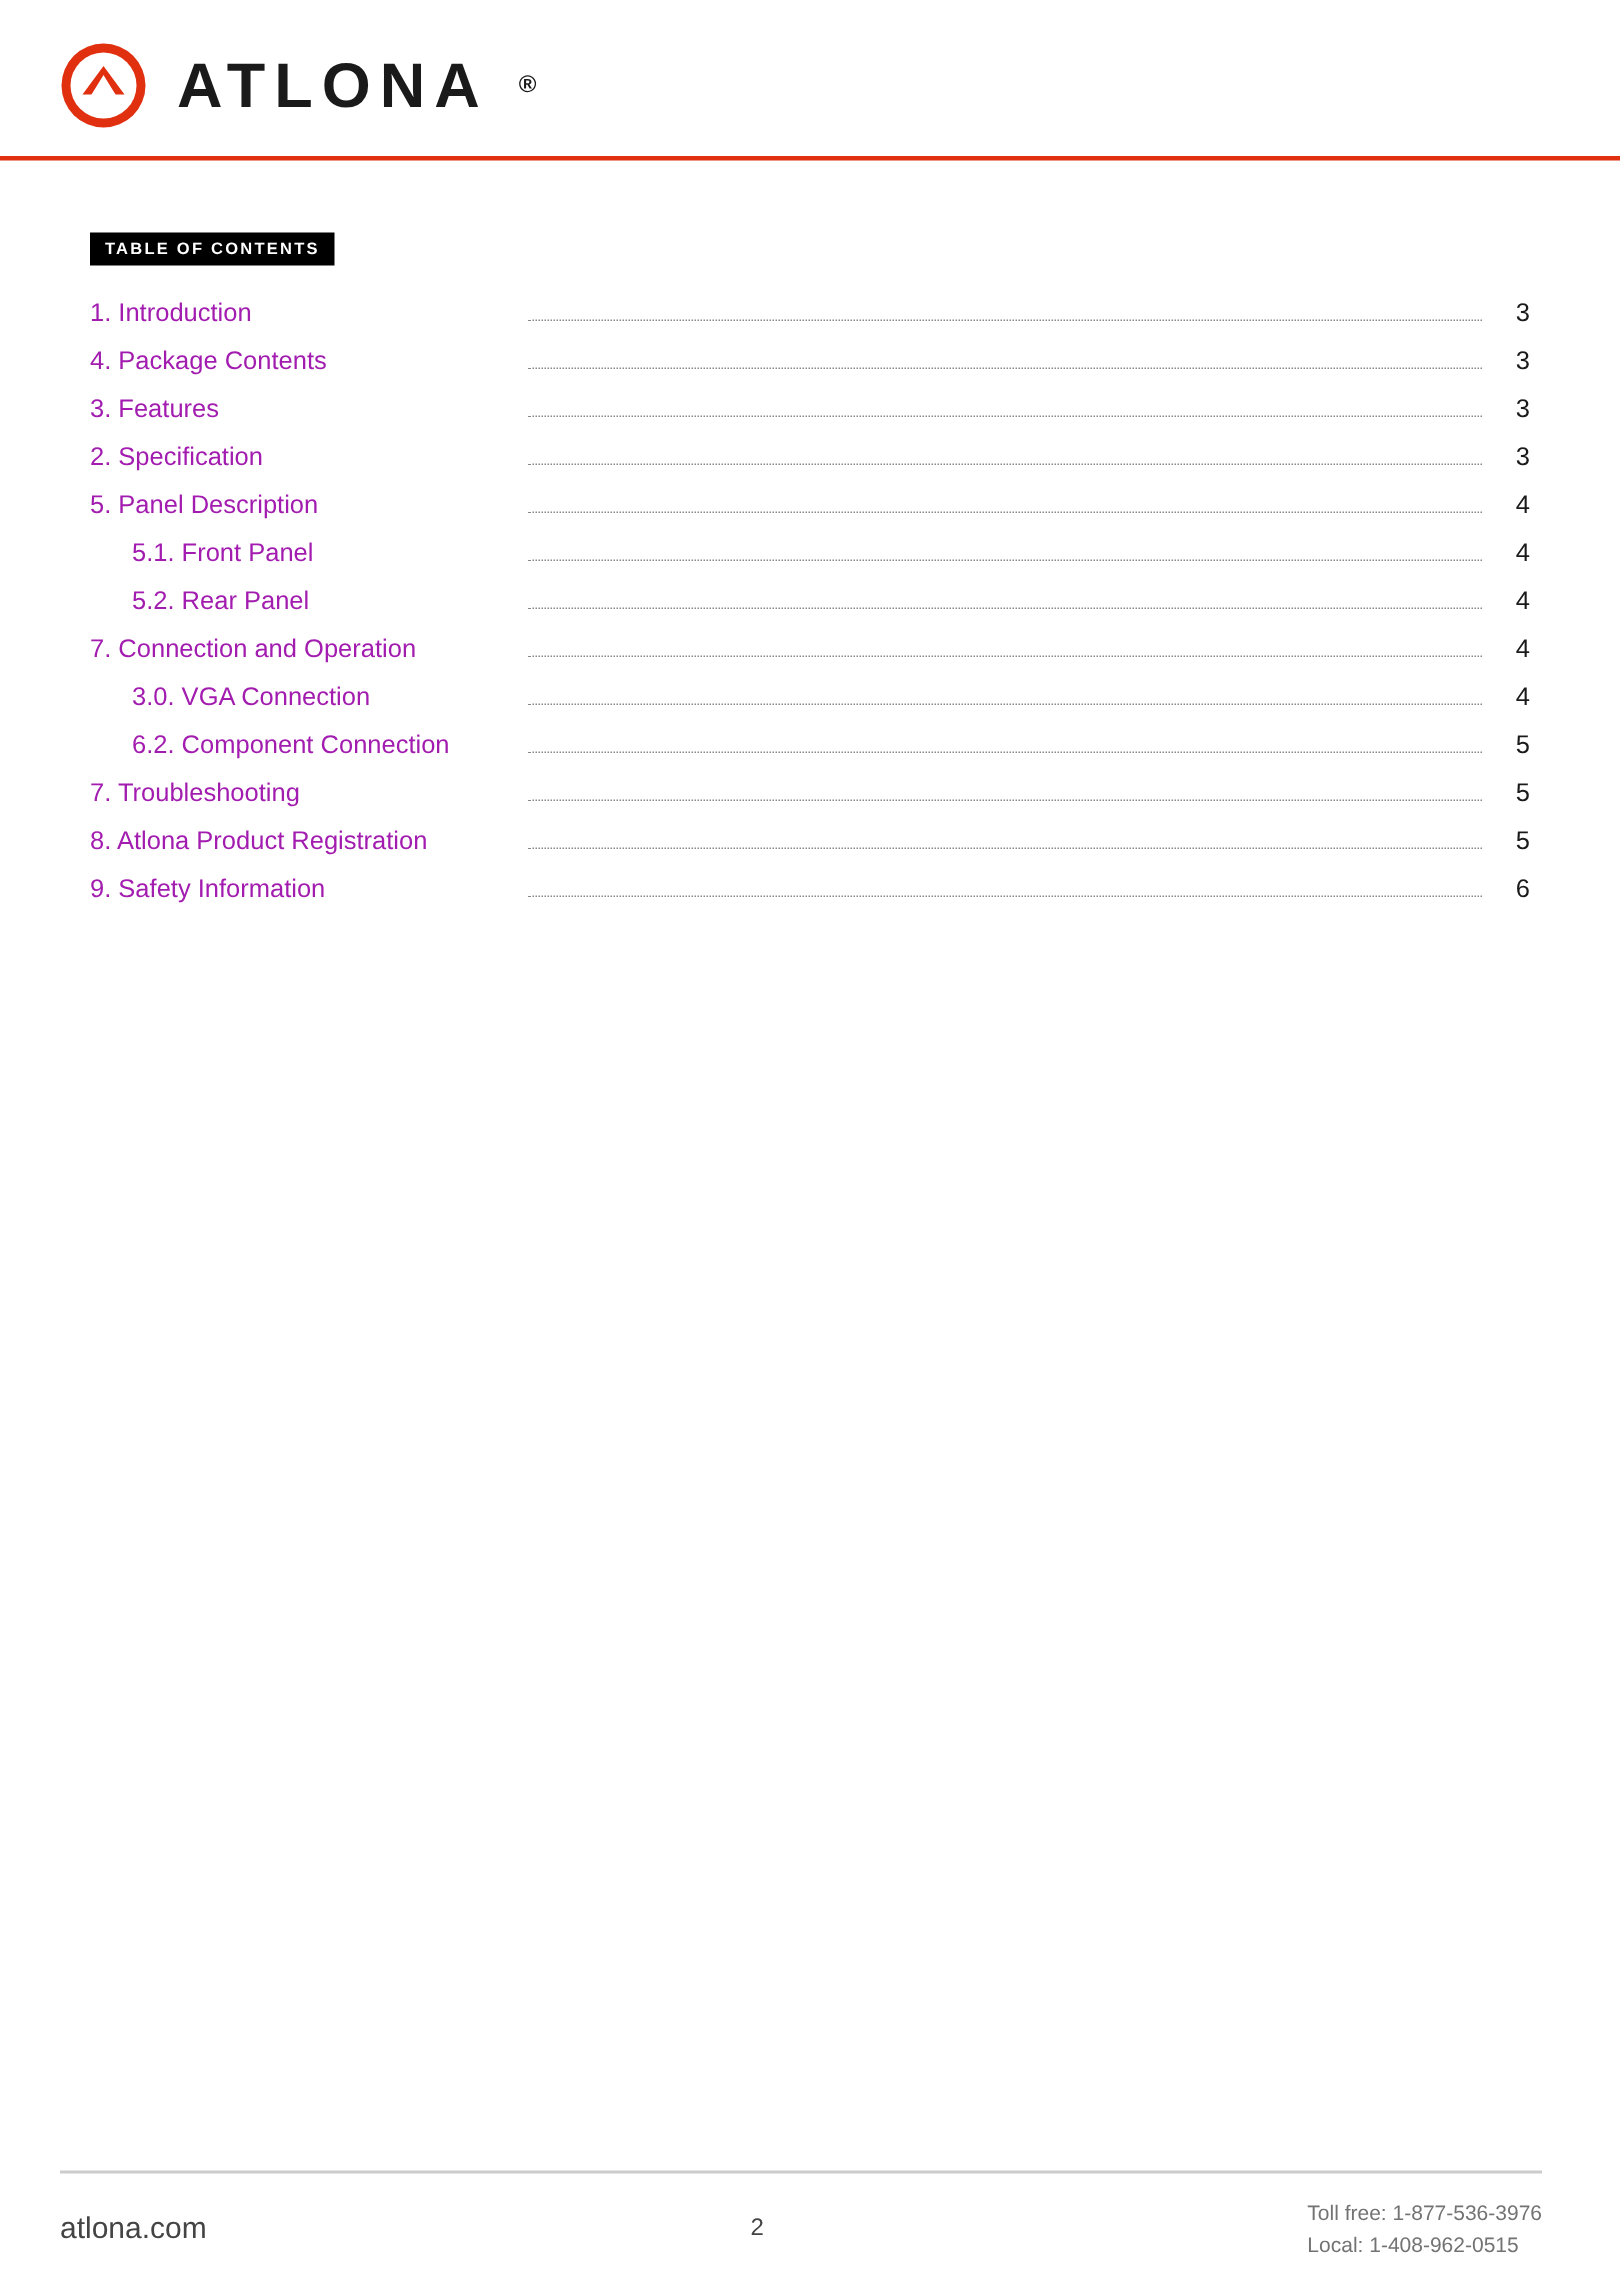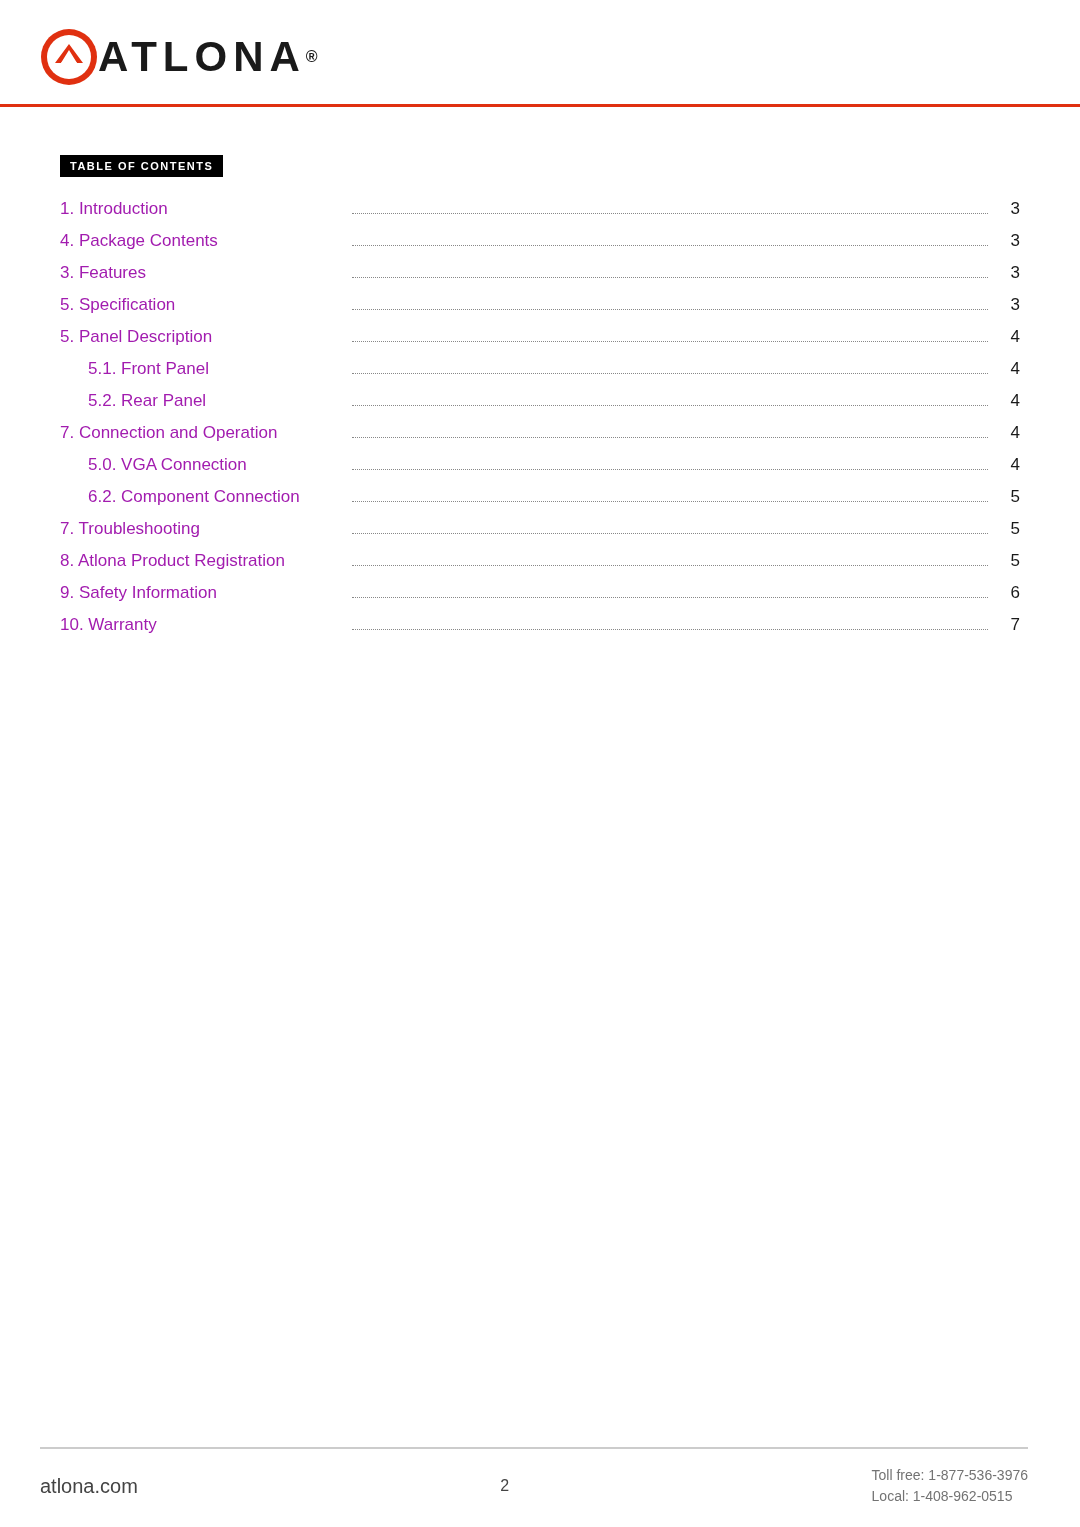--- a/index.html
+++ b/index.html
@@ -19,21 +19,21 @@
     
     .header {
       padding: 28px 40px 18px 40px;
       display: flex;
       align-items: center;
     }
 
     .logo-container {
       display: flex;
       align-items: center;
-      gap: 0;
+      gap: 20px;
     }
 
     .logo-icon {
       width: 58px;
       height: 58px;
     }
 
     .logo-text {
       font-size: 42px;
       font-weight: 900;
@@ -176,21 +176,21 @@
         <span class="toc-title">4. Package Contents</span>
         <span class="toc-dots"></span>
         <span class="toc-page">3</span>
       </div>
       <div class="toc-row">
         <span class="toc-title">3. Features</span>
         <span class="toc-dots"></span>
         <span class="toc-page">3</span>
       </div>
       <div class="toc-row">
-        <span class="toc-title">5. Specification</span>
+        <span class="toc-title">2. Specification</span>
         <span class="toc-dots"></span>
         <span class="toc-page">3</span>
       </div>
       <div class="toc-row">
         <span class="toc-title">5. Panel Description</span>
         <span class="toc-dots"></span>
         <span class="toc-page">4</span>
       </div>
       <div class="toc-row">
         <span class="toc-title indented">5.1. Front Panel</span>
@@ -201,21 +201,21 @@
         <span class="toc-title indented">5.2. Rear Panel</span>
         <span class="toc-dots"></span>
         <span class="toc-page">4</span>
       </div>
       <div class="toc-row">
         <span class="toc-title">7. Connection and Operation</span>
         <span class="toc-dots"></span>
         <span class="toc-page">4</span>
       </div>
       <div class="toc-row">
-        <span class="toc-title indented">5.0. VGA Connection</span>
+        <span class="toc-title indented">3.0. VGA Connection</span>
         <span class="toc-dots"></span>
         <span class="toc-page">4</span>
       </div>
       <div class="toc-row">
         <span class="toc-title indented">6.2. Component Connection</span>
         <span class="toc-dots"></span>
         <span class="toc-page">5</span>
       </div>
       <div class="toc-row">
         <span class="toc-title">7. Troubleshooting</span>
@@ -224,25 +224,20 @@
       </div>
       <div class="toc-row">
         <span class="toc-title">8. Atlona Product Registration</span>
         <span class="toc-dots"></span>
         <span class="toc-page">5</span>
       </div>
       <div class="toc-row">
         <span class="toc-title">9. Safety Information</span>
         <span class="toc-dots"></span>
         <span class="toc-page">6</span>
-      </div>
-      <div class="toc-row">
-        <span class="toc-title">10. Warranty</span>
-        <span class="toc-dots"></span>
-        <span class="toc-page">7</span>
       </div>
     </div>
 
 </div>
 
 <div class="footer">
   <div class="footer-divider"></div>
   <div class="footer-content">
     <span class="footer-website">atlona.com</span>
     <span class="footer-page">2</span>

